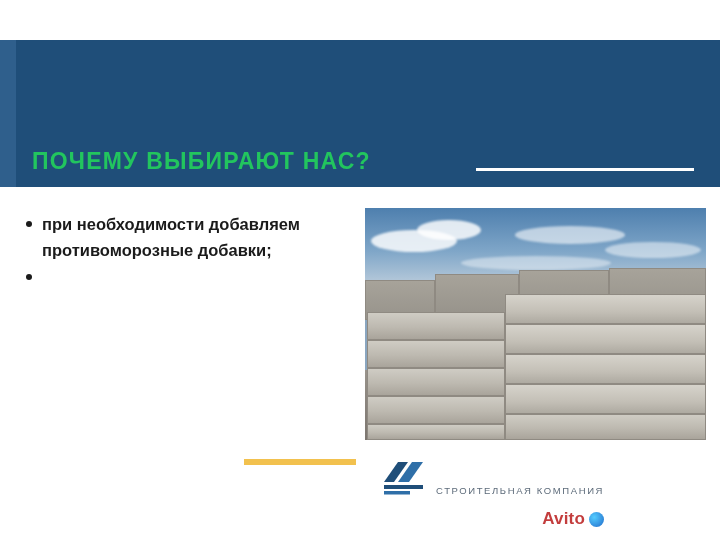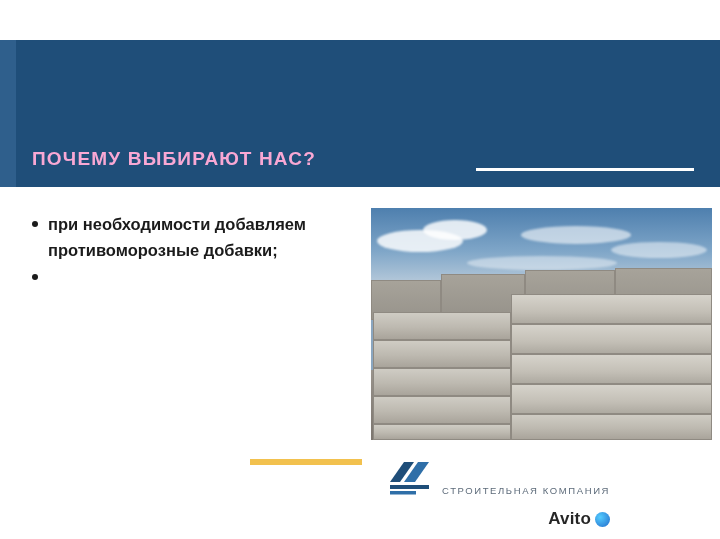--- a/index.html
+++ b/index.html
@@ -45,39 +45,39 @@
     left: 0;
     top: 0;
     width: 16px;
     height: 147px;
     background: #2f5f8c;
   }
   .header-title {
     position: absolute;
     left: 32px;
     top: 108px;
-    font-size: 19px;
+    font-size: 23px;
     font-weight: bold;
     letter-spacing: 1.2px;
-    color: #f9a8d4;
+    color: #22c55e;
     white-space: nowrap;
   }
   .header-rule {
     position: absolute;
     left: 476px;
     top: 128px;
     width: 218px;
     height: 3px;
     background: #ffffff;
   }
 
   
   .content {
     position: absolute;
-    left: 10px;
+    left: 4px;
     top: 187px;
     width: 608px;
     height: 352px;
     background: #ffffff;
   }
 
   .bullets {
     position: absolute;
     left: 18px;
     top: 25px;
@@ -214,21 +214,21 @@
     right: 8px;
     bottom: 10px;
     display: flex;
     align-items: center;
     gap: 4px;
     opacity: .85;
   }
   .wm-text {
     font-size: 17px;
     font-weight: bold;
-    color: #000000;
+    color: #b91c1c;
     letter-spacing: .2px;
   }
   .wm-dot {
     width: 15px; height: 15px;
     border-radius: 50%;
     background: #0af;
     background: radial-gradient(circle at 35% 35%, #36c3ff 0%, #0a6ed1 75%);
     display: inline-block;
   }
 

